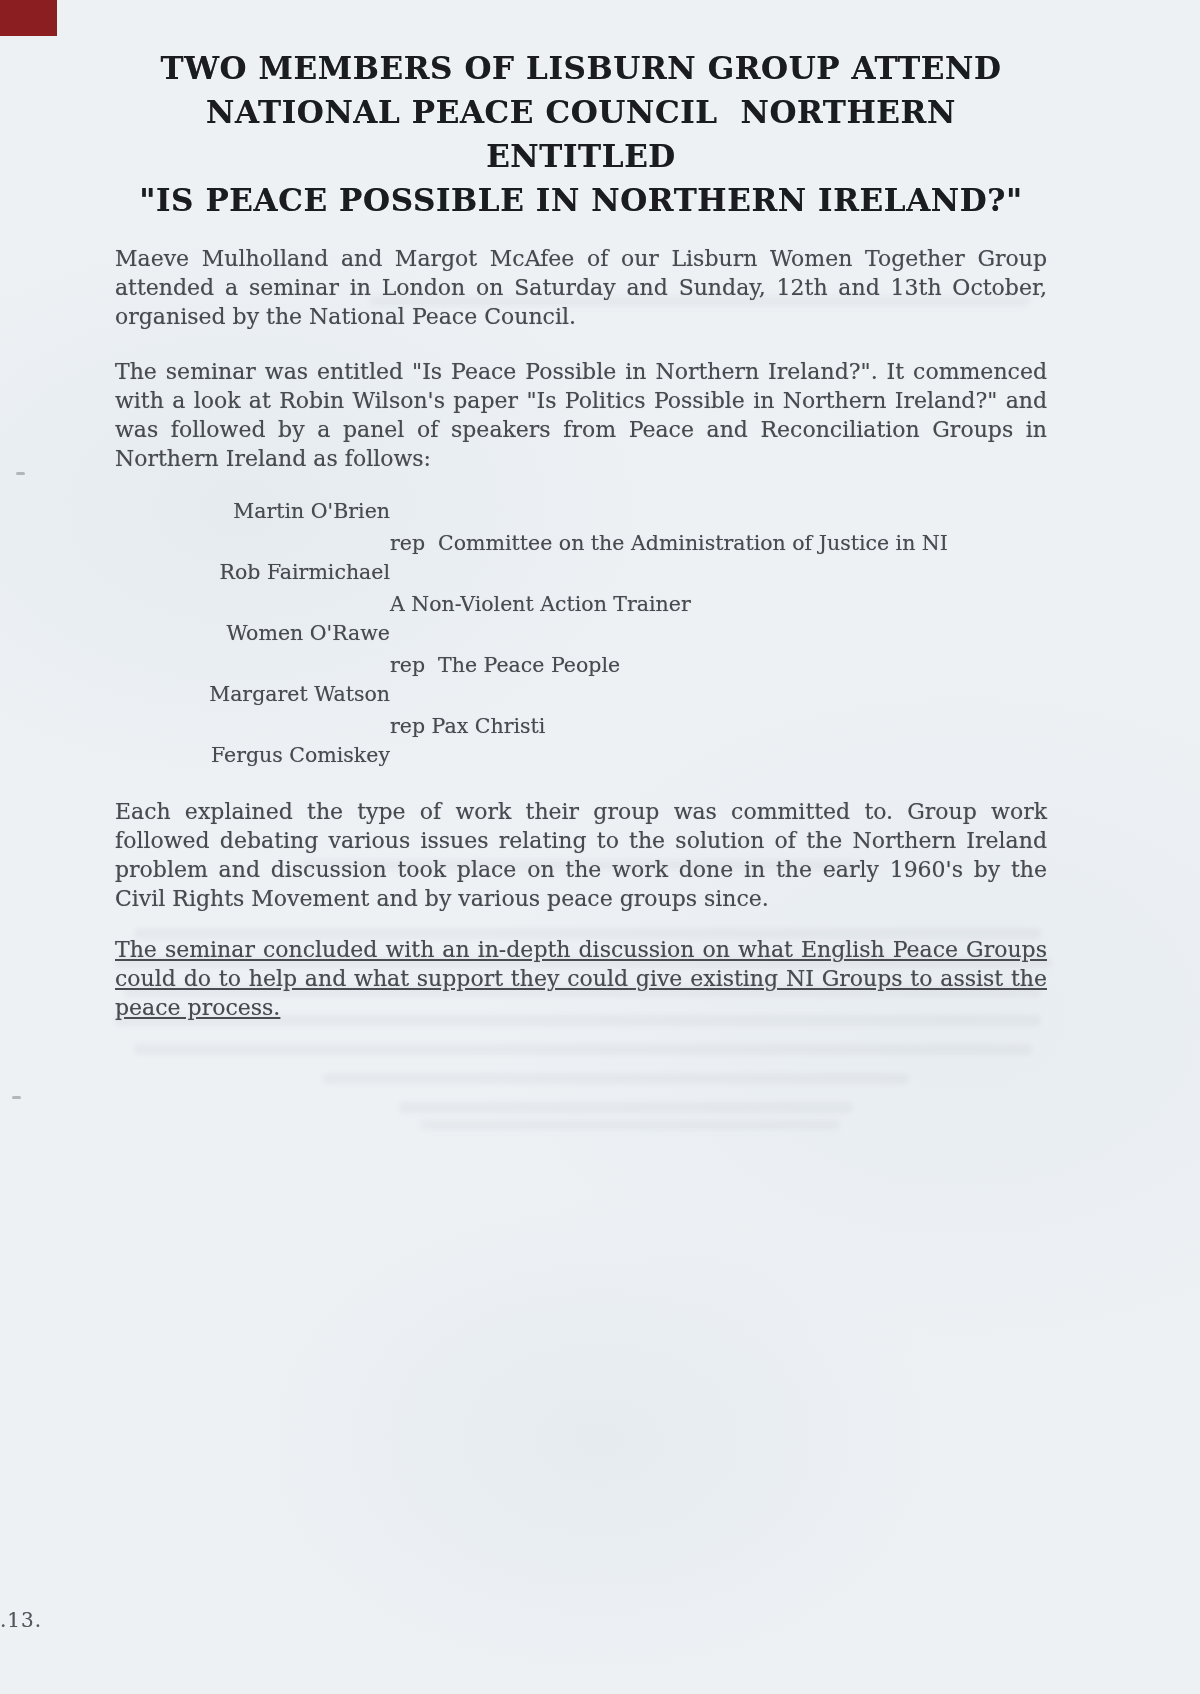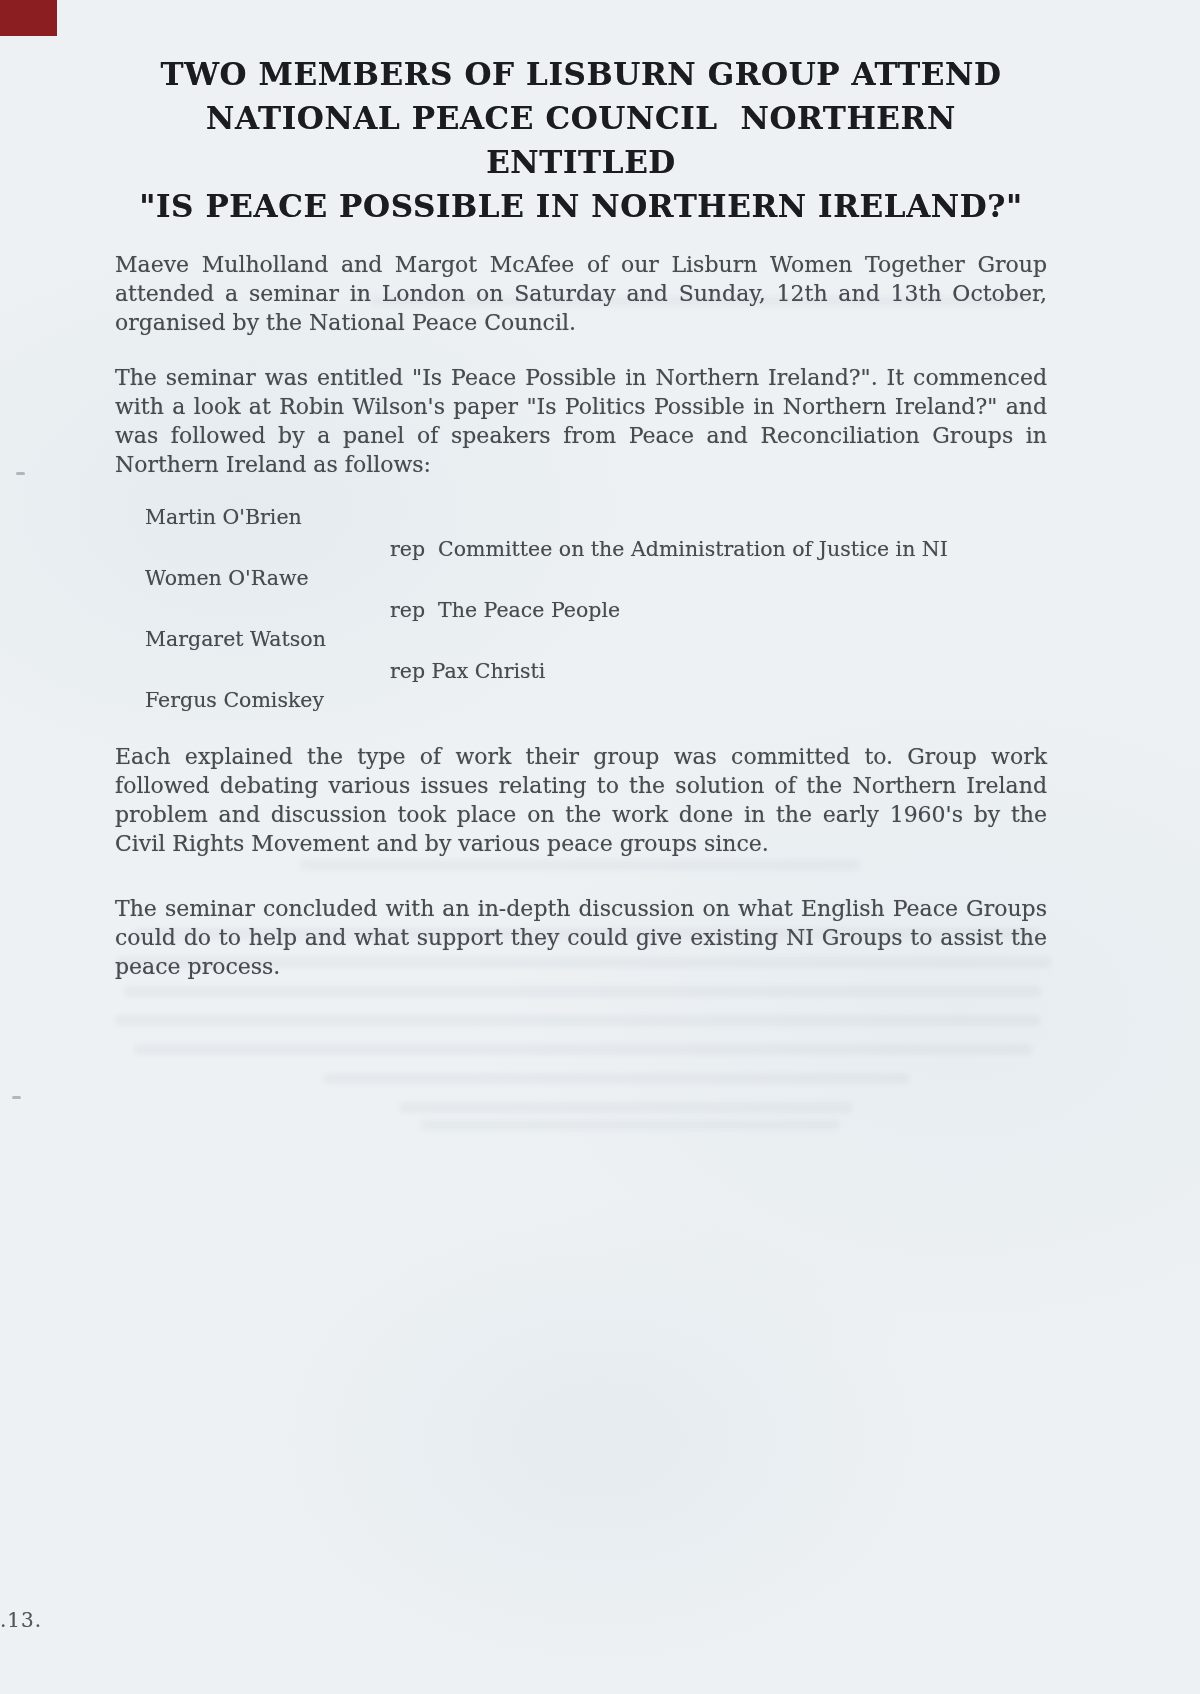--- a/index.html
+++ b/index.html
@@ -14,21 +14,21 @@
       radial-gradient(ellipse 500px 350px at 50% 85%, rgba(220,228,234,0.45), rgba(220,228,234,0) 70%);
     font-family:"DejaVu Serif", serif;
     overflow:hidden;
   }
   .corner-mark {
     position:absolute; top:0; left:0;
     width:57px; height:36px;
     background:#8a1e21;
   }
   .content {
-    position:absolute; left:115px; top:52px; width:932px;
+    position:absolute; left:115px; top:46px; width:932px;
   }
   .title {
     text-align:center;
     font-weight:bold;
     font-size:31px;
     line-height:44px;
     color:#1a1c1f;
     letter-spacing:0.6px;
     text-shadow:0 0 0.6px rgba(26,28,31,0.55);
   }
@@ -37,33 +37,33 @@
     font-size:22px;
     line-height:29px;
     color:#474b50;
     text-align:justify;
     text-shadow:0 0 0.7px rgba(71,75,80,0.5);
     margin:0;
   }
   .para-1 { margin-top:22px; }
   .para-2 { margin-top:26px; }
   .para-3 { margin-top:27px; }
-  .para-4 { margin-top:36px; }
+  .para-4 { margin-top:22px;text-decoration:underline; }
   .speakers {
     margin-top:24px;
     margin-left:30px;
   }
   .speaker-row {
     display:flex;
     font-size:20.5px;
     line-height:29px;
     color:#474b50;
     text-shadow:0 0 0.7px rgba(71,75,80,0.5);
   }
-  .speaker-name { width:245px; flex:none; }
+  .speaker-name { width:245px; flex:none;text-align:right; }
   .speaker-role { white-space:pre-wrap;margin-top:32px; }
   .ghost-area {
     position:absolute; left:115px; top:928px; width:945px;
     opacity:0.85;
   }
   .ghost-line {
     height:11px; border-radius:5px;
     background:rgba(104,120,134,0.075);
     filter:blur(2.5px);
     margin-bottom:18px;
@@ -106,20 +106,24 @@
     <p class="body-text para-1">Maeve Mulholland and Margot McAfee of our Lisburn Women Together Group attended a seminar in London on Saturday and Sunday, 12th and 13th October, organised by the National Peace Council.</p>
 
     <p class="body-text para-2">The seminar was entitled "Is Peace Possible in Northern Ireland?". It commenced with a look at Robin Wilson's paper "Is Politics Possible in Northern Ireland?" and was followed by a panel of speakers from Peace and Reconciliation Groups in Northern Ireland as follows:</p>
 
     <div class="speakers">
       <div class="speaker-row">
         <span class="speaker-name">Martin O'Brien</span>
         <span class="speaker-role">rep  Committee on the Administration of Justice in NI</span>
       </div>
       <div class="speaker-row">
+        <span class="speaker-name">Rob Fairmichael</span>
+        <span class="speaker-role">A Non-Violent Action Trainer</span>
+      </div>
+      <div class="speaker-row">
         <span class="speaker-name">Women O'Rawe</span>
         <span class="speaker-role">rep  The Peace People</span>
       </div>
       <div class="speaker-row">
         <span class="speaker-name">Margaret Watson</span>
         <span class="speaker-role">rep Pax Christi</span>
       </div>
       <div class="speaker-row">
         <span class="speaker-name">Fergus Comiskey</span>
       </div>

